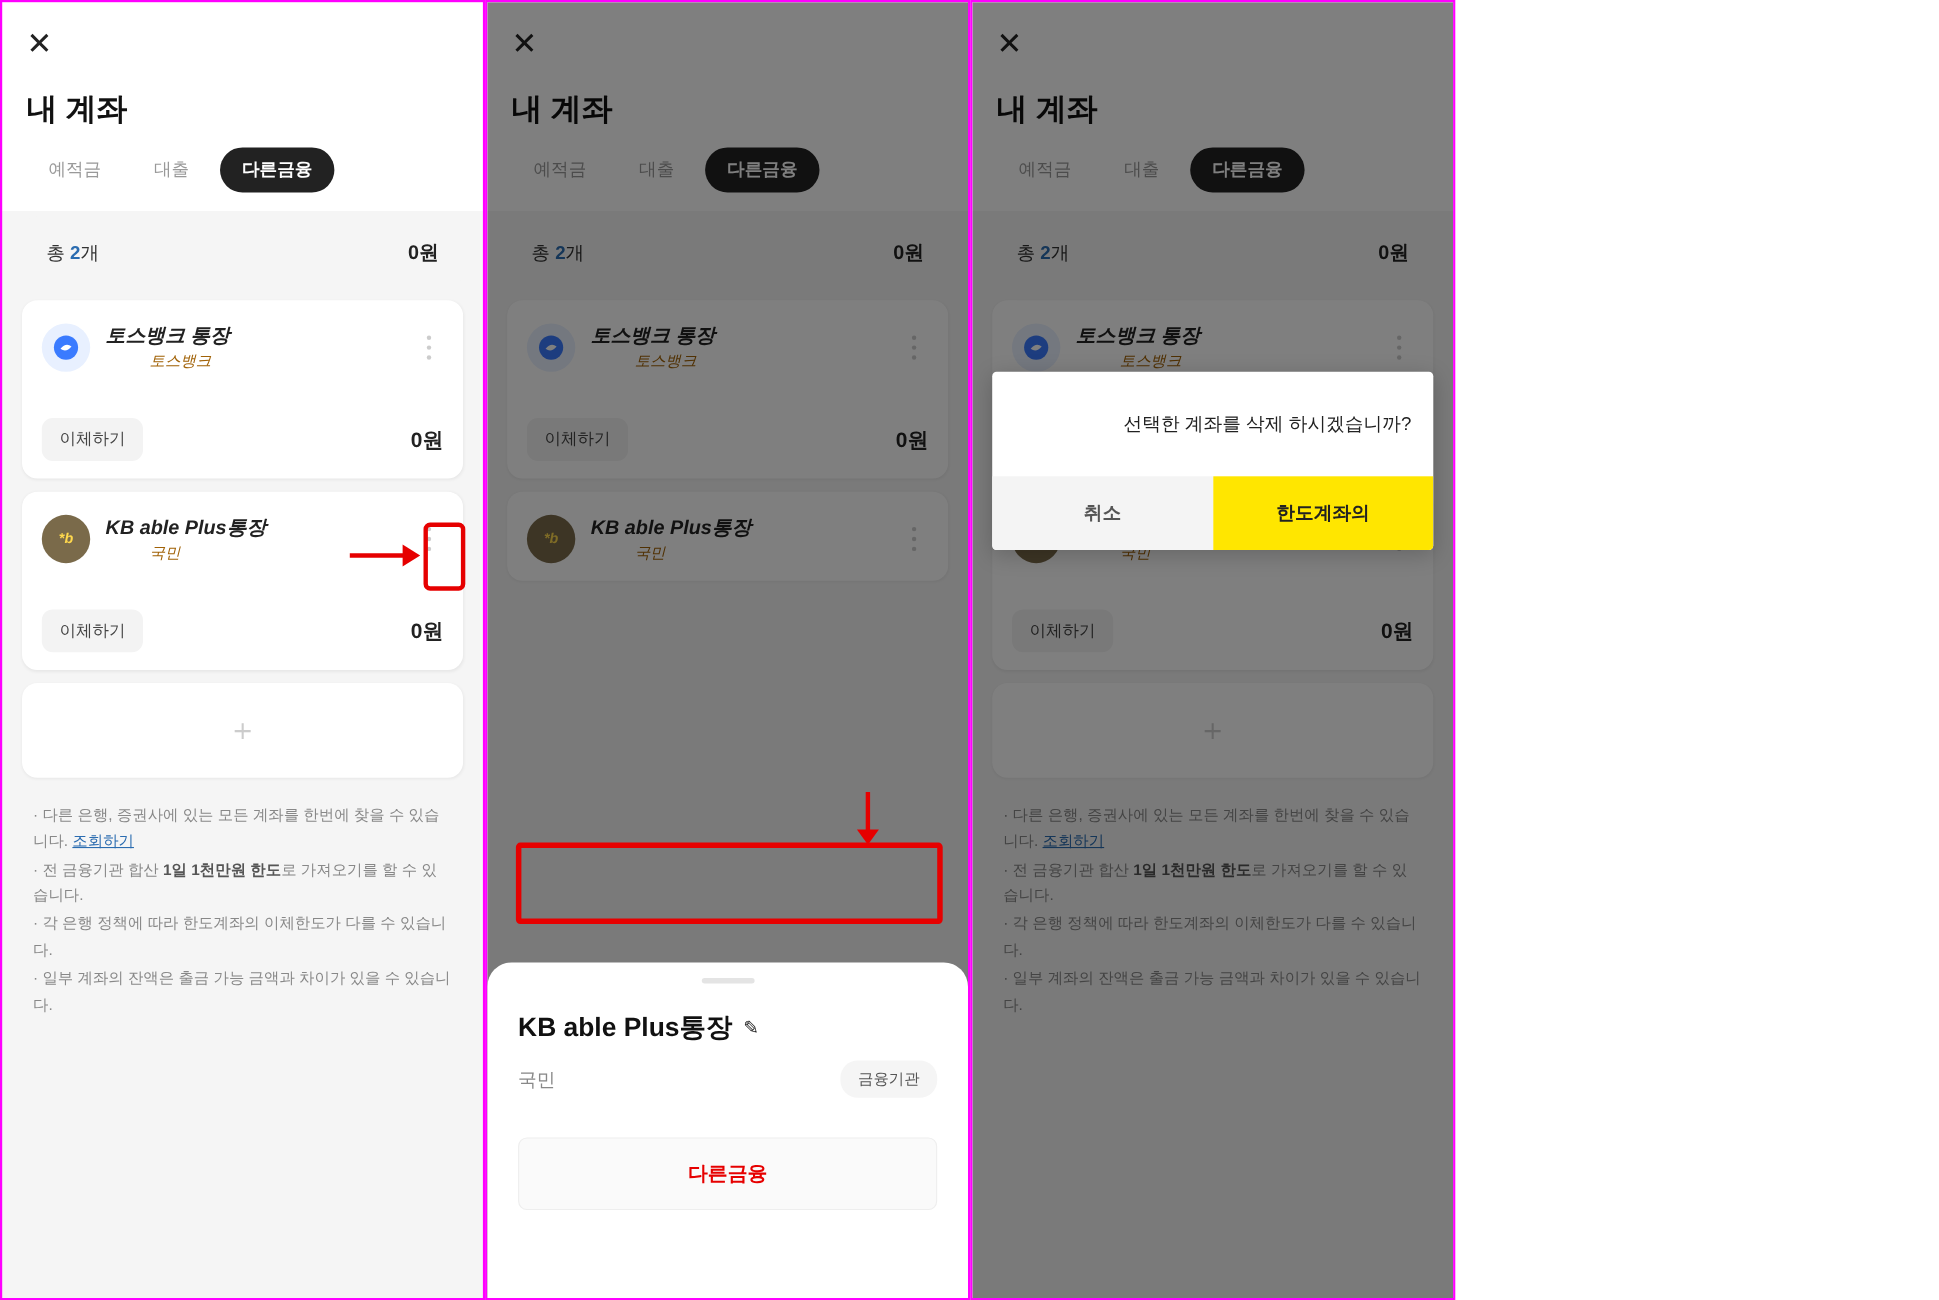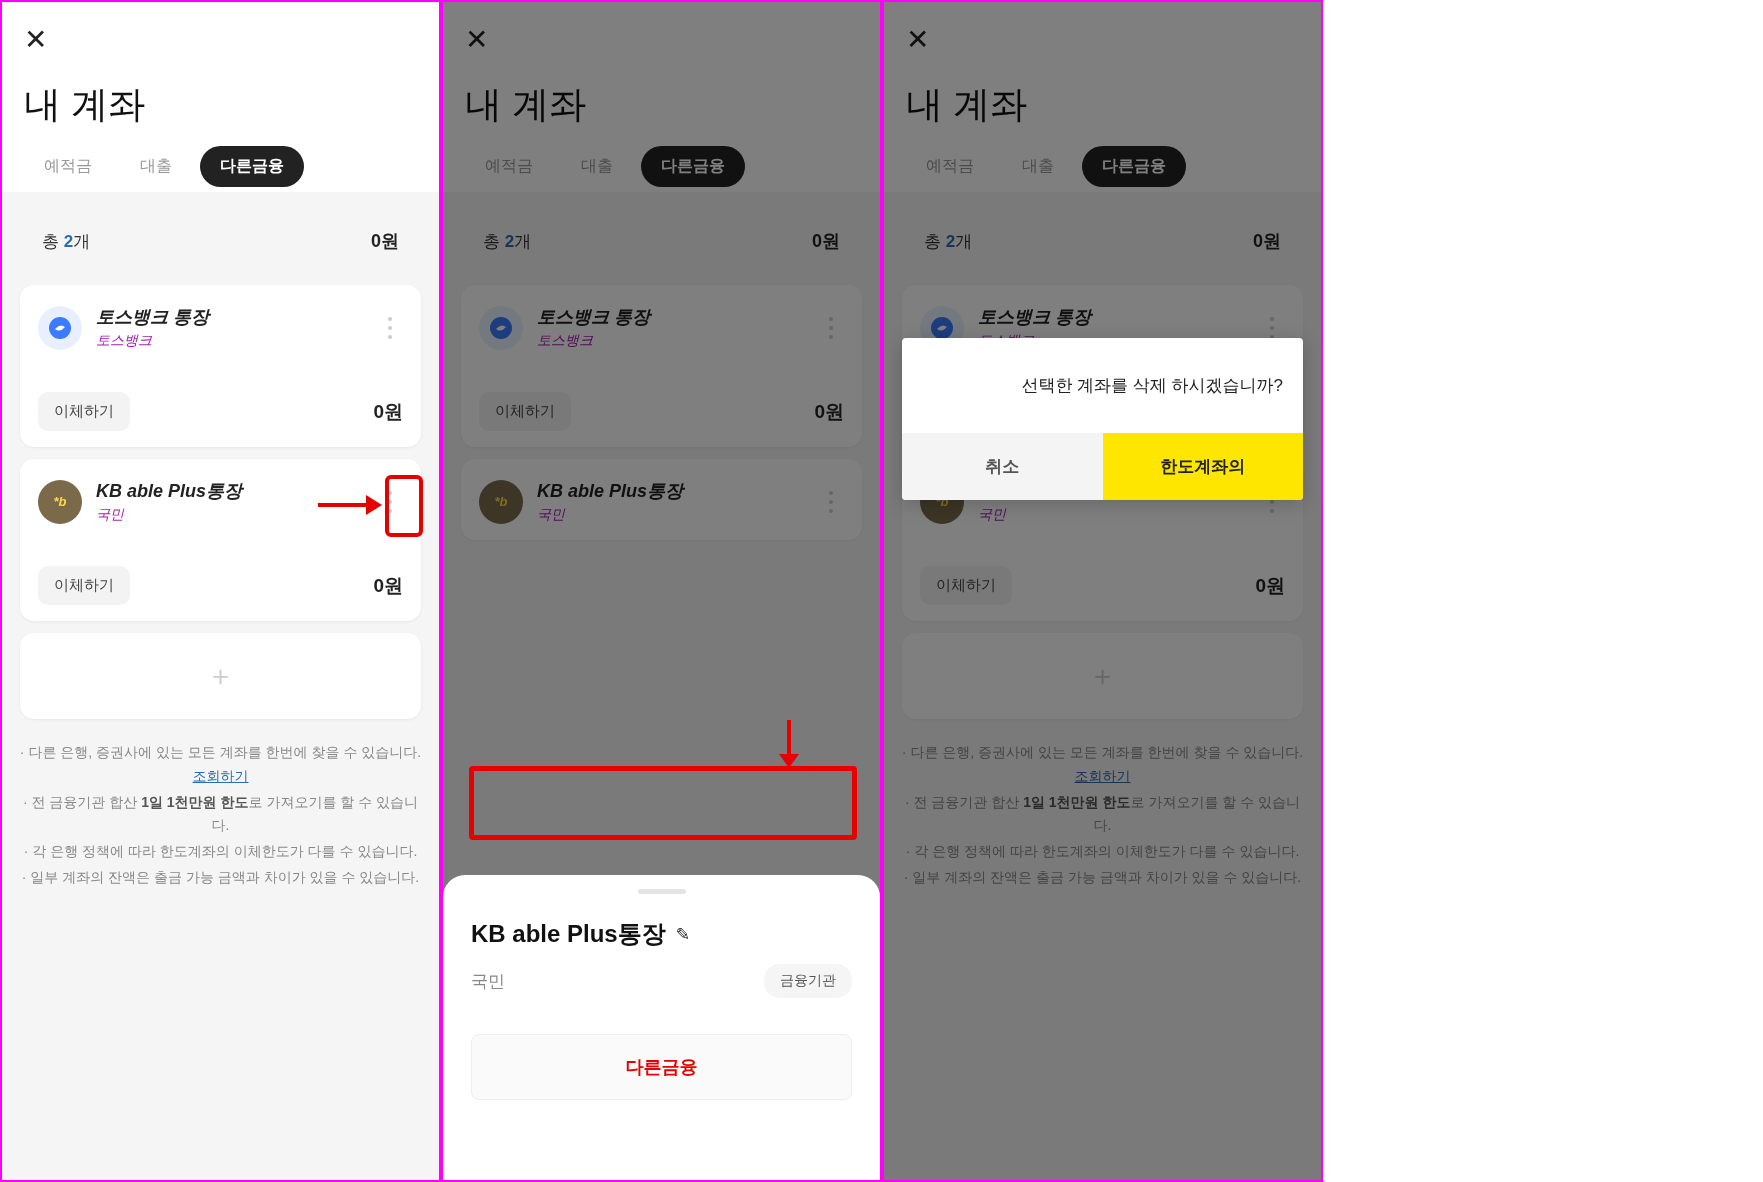--- a/index.html
+++ b/index.html
@@ -2,45 +2,45 @@
 <html><head>
 <meta charset="utf-8">
 <style>
 * { box-sizing: border-box; margin: 0; padding: 0; font-family: -apple-system, BlinkMacSystemFont, "Segoe UI", sans-serif; }
 body { background: #fff; width: 1763px; height: 1182px; display: flex; }
 .screen { width: 441px; height: 1182px; background: #fff; position: relative; border: 2px solid #ff00ff; overflow: hidden; }
 .screen.dimmed::after { content: ""; position: absolute; inset: 0; background: rgba(0,0,0,0.5); z-index: 5; }
 .screen-inner { padding: 0; position: relative; height: 100%; }
 .header-bar { padding: 24px 22px 8px; }
 .close-x { font-size: 28px; font-weight: 300; color: #222; cursor: pointer; display: inline-block; line-height: 1; }
-.page-title { font-size: 37px; font-weight: 400; color: #111; padding: 18px 22px 16px; }
+.page-title { font-size: 28px; font-weight: 700; color: #111; padding: 18px 22px 16px; }
 .tabs { display: flex; gap: 8px; padding: 0 22px 22px; align-items: center; }
 .tab { padding: 10px 20px; border-radius: 22px; font-size: 16px; color: #999; cursor: pointer; }
 .tab.active { background: #222; color: #fff; font-weight: 600; }
 .summary-card { margin: 0 18px 12px; background: #f5f5f5; border-radius: 14px; padding: 20px 22px; display: flex; justify-content: space-between; align-items: center; }
 .summary-left { font-size: 17px; color: #333; }
 .summary-left .count { color: #2b6cb0; font-weight: 600; }
 .summary-right { font-size: 18px; font-weight: 700; color: #222; }
 .account-card { margin: 0 18px 12px; background: #fff; border-radius: 14px; padding: 20px 18px 16px; box-shadow: 0 1px 3px rgba(0,0,0,0.06); position: relative; }
 .account-top { display: flex; align-items: center; gap: 14px; }
 .bank-icon { width: 44px; height: 44px; border-radius: 50%; display: flex; align-items: center; justify-content: center; flex-shrink: 0; }
 .bank-icon.toss { background: #e8f0ff; }
 .bank-icon.toss svg { width: 24px; height: 24px; }
 .bank-icon.kb { background: #7a6a4a; color: #ffd84d; font-size: 13px; font-weight: 700; font-style: italic; }
 .account-info { flex: 1; font-style: italic; }
 .account-name { font-size: 18px; font-weight: 700; color: #222; }
-.account-bank { font-size: 14px; color: #a21caf; margin-top: 3px; }
+.account-bank { font-size: 14px; color: #a16207; margin-top: 3px; margin-left: 40px; }
 .more-btn { width: 26px; display: flex; flex-direction: column; align-items: center; gap: 5px; cursor: pointer; padding: 6px 0; }
 .more-btn span { width: 4px; height: 4px; border-radius: 50%; background: #ccc; }
 .account-bottom { display: flex; justify-content: space-between; align-items: center; margin-top: 42px; }
 .transfer-btn { background: #f3f3f3; border: none; border-radius: 10px; padding: 10px 16px; font-size: 15px; color: #444; cursor: pointer; }
 .balance { font-size: 19px; font-weight: 700; color: #222; }
 .add-card { margin: 0 18px 22px; background: #fff; border-radius: 14px; padding: 24px; display: flex; align-items: center; justify-content: center; box-shadow: 0 1px 3px rgba(0,0,0,0.06); cursor: pointer; }
 .plus-icon { font-size: 28px; color: #ccc; font-weight: 300; }
-.footer-notes { padding: 0 16px; font-size: 14px; color: #888; line-height: 1.7; text-align: center; }
+.footer-notes { padding: 0 28px; font-size: 14px; color: #888; line-height: 1.7; }
 .footer-notes .note { margin-bottom: 2px; }
 .footer-notes .link { color: #2b6cb0; text-decoration: underline; cursor: pointer; }
 .footer-notes .bold { font-weight: 700; color: #555; }
 .redbox { position: absolute; border: 4px solid #e60000; border-radius: 6px; z-index: 3; pointer-events: none; }
 .red-arrow-right { position: absolute; z-index: 3; pointer-events: none; }
 .red-arrow-down { position: absolute; z-index: 10; pointer-events: none; }
 
 
 .sheet { position: absolute; left: 0; right: 0; bottom: 0; background: #fff; border-radius: 22px 22px 0 0; padding: 14px 28px 80px; z-index: 10; }
 .sheet-handle { width: 48px; height: 5px; background: #e4e4e4; border-radius: 3px; margin: 0 auto 24px; }

